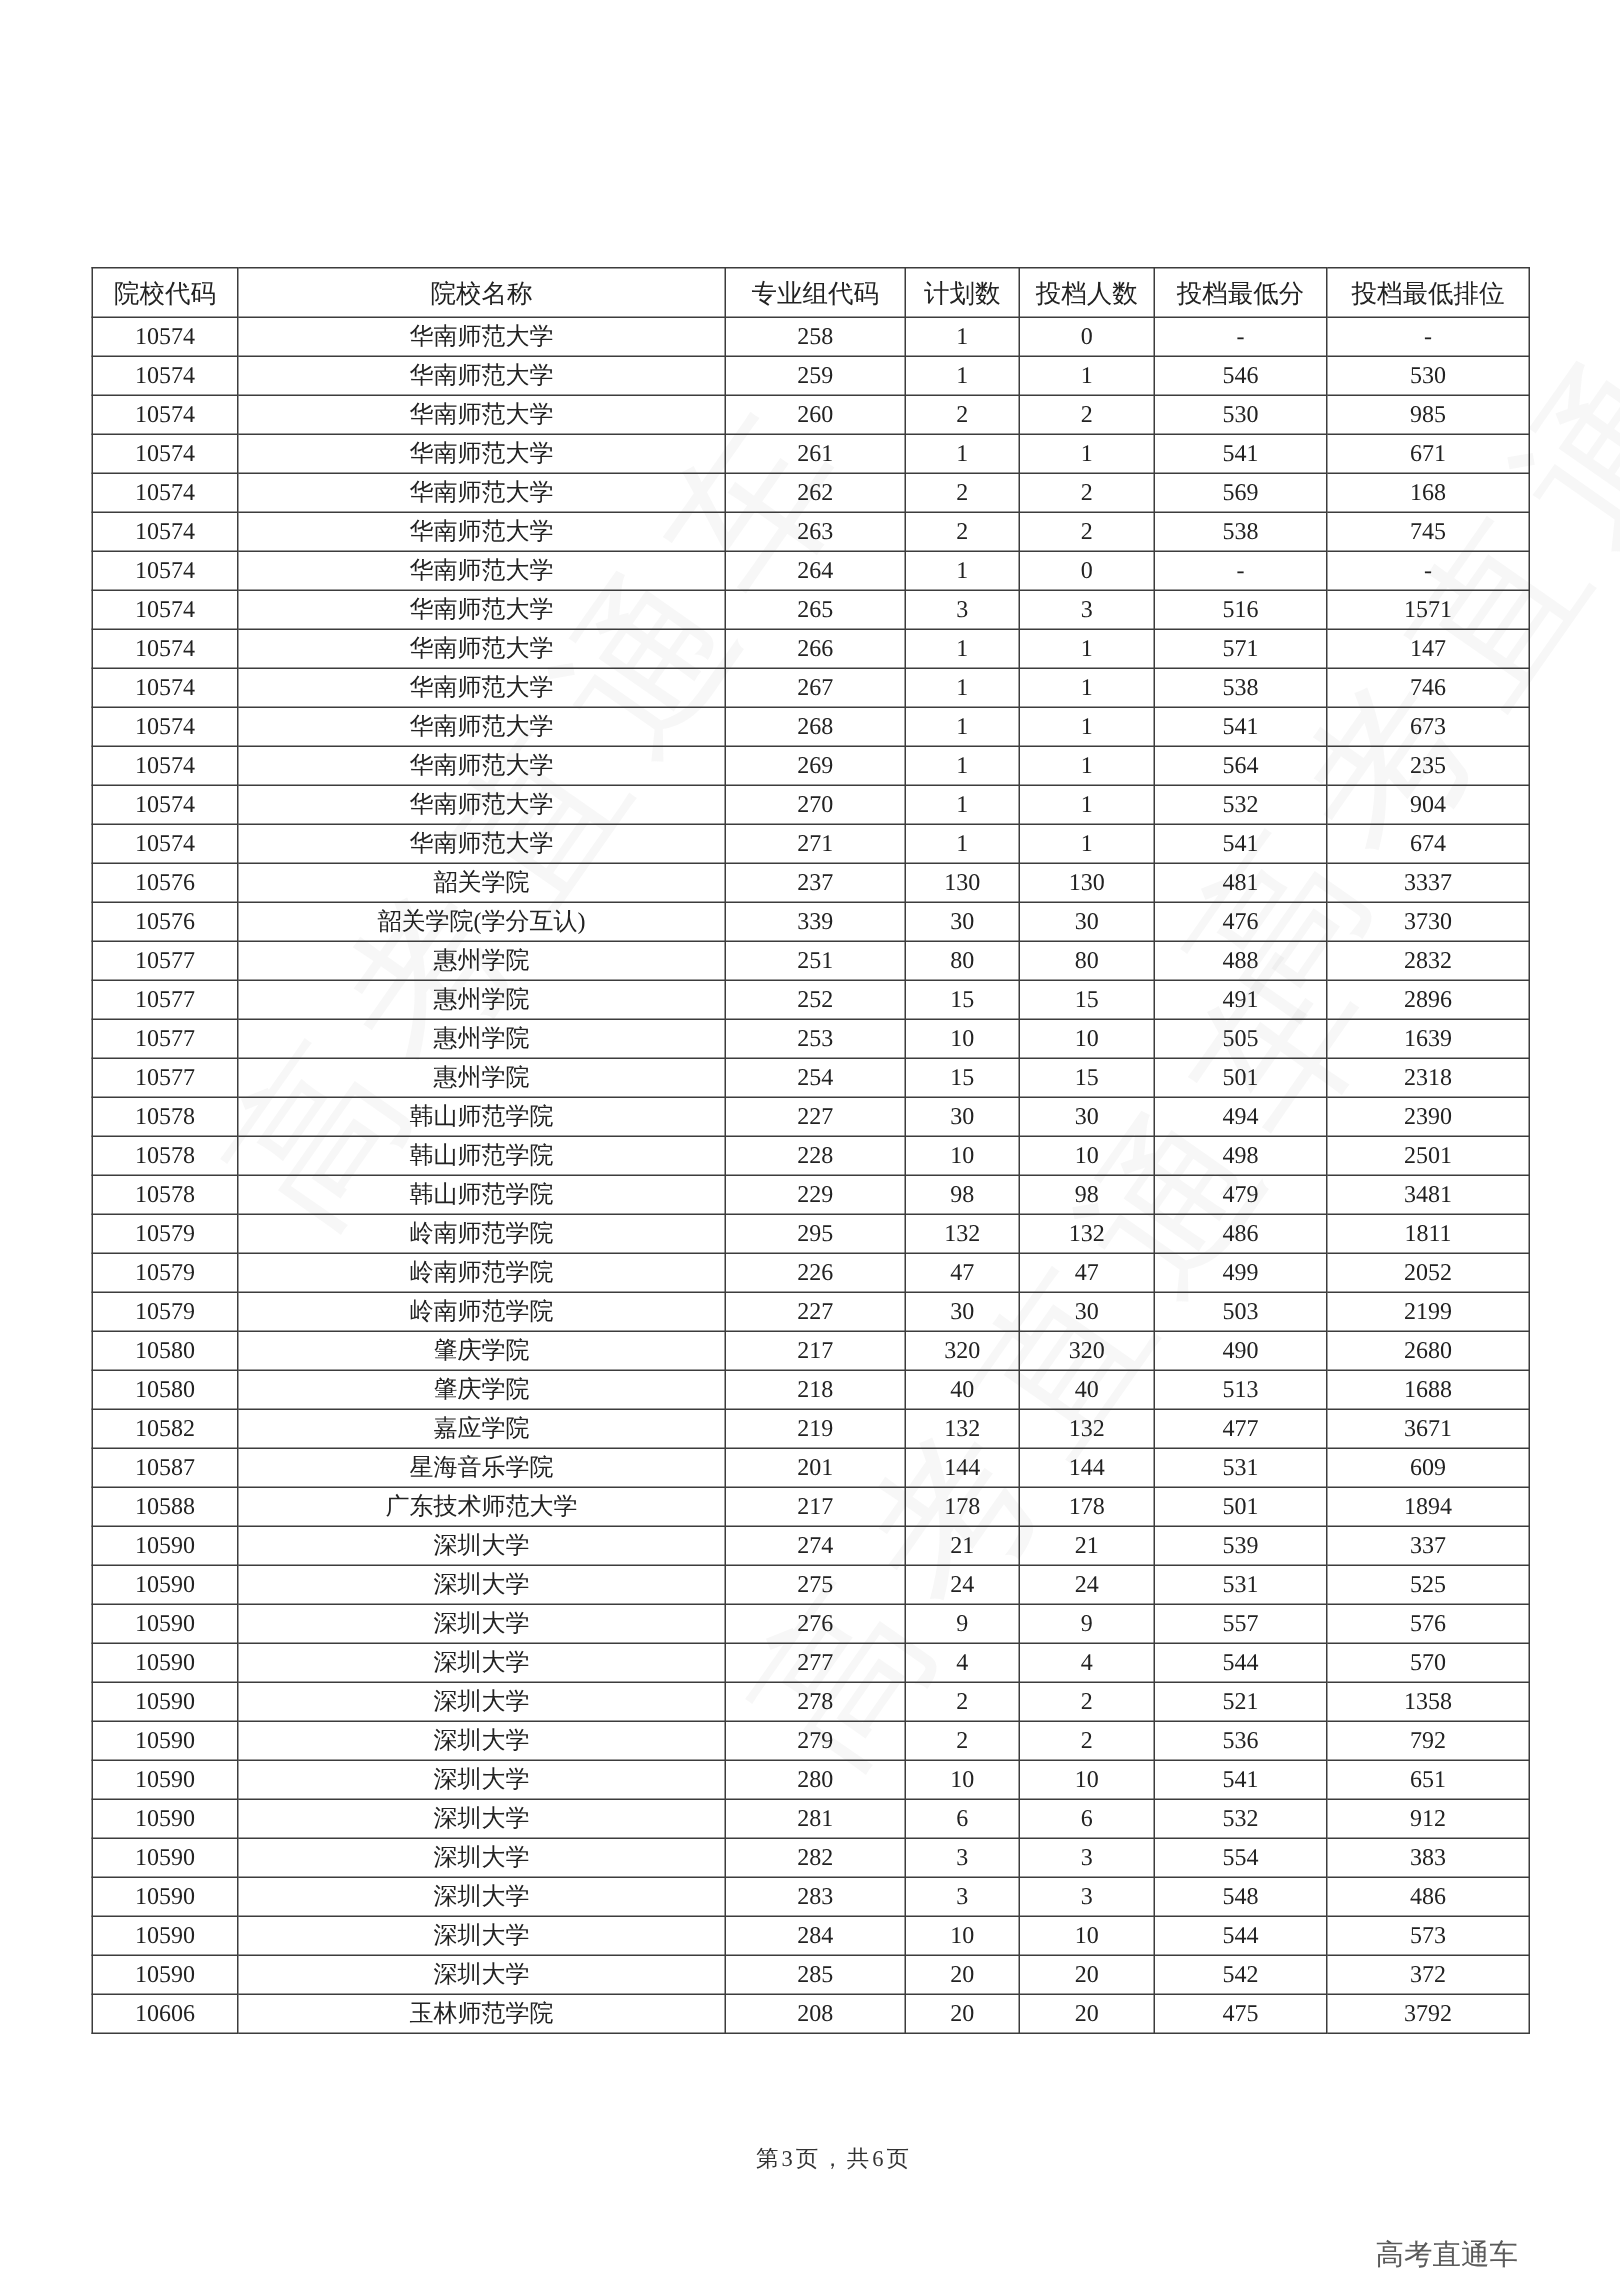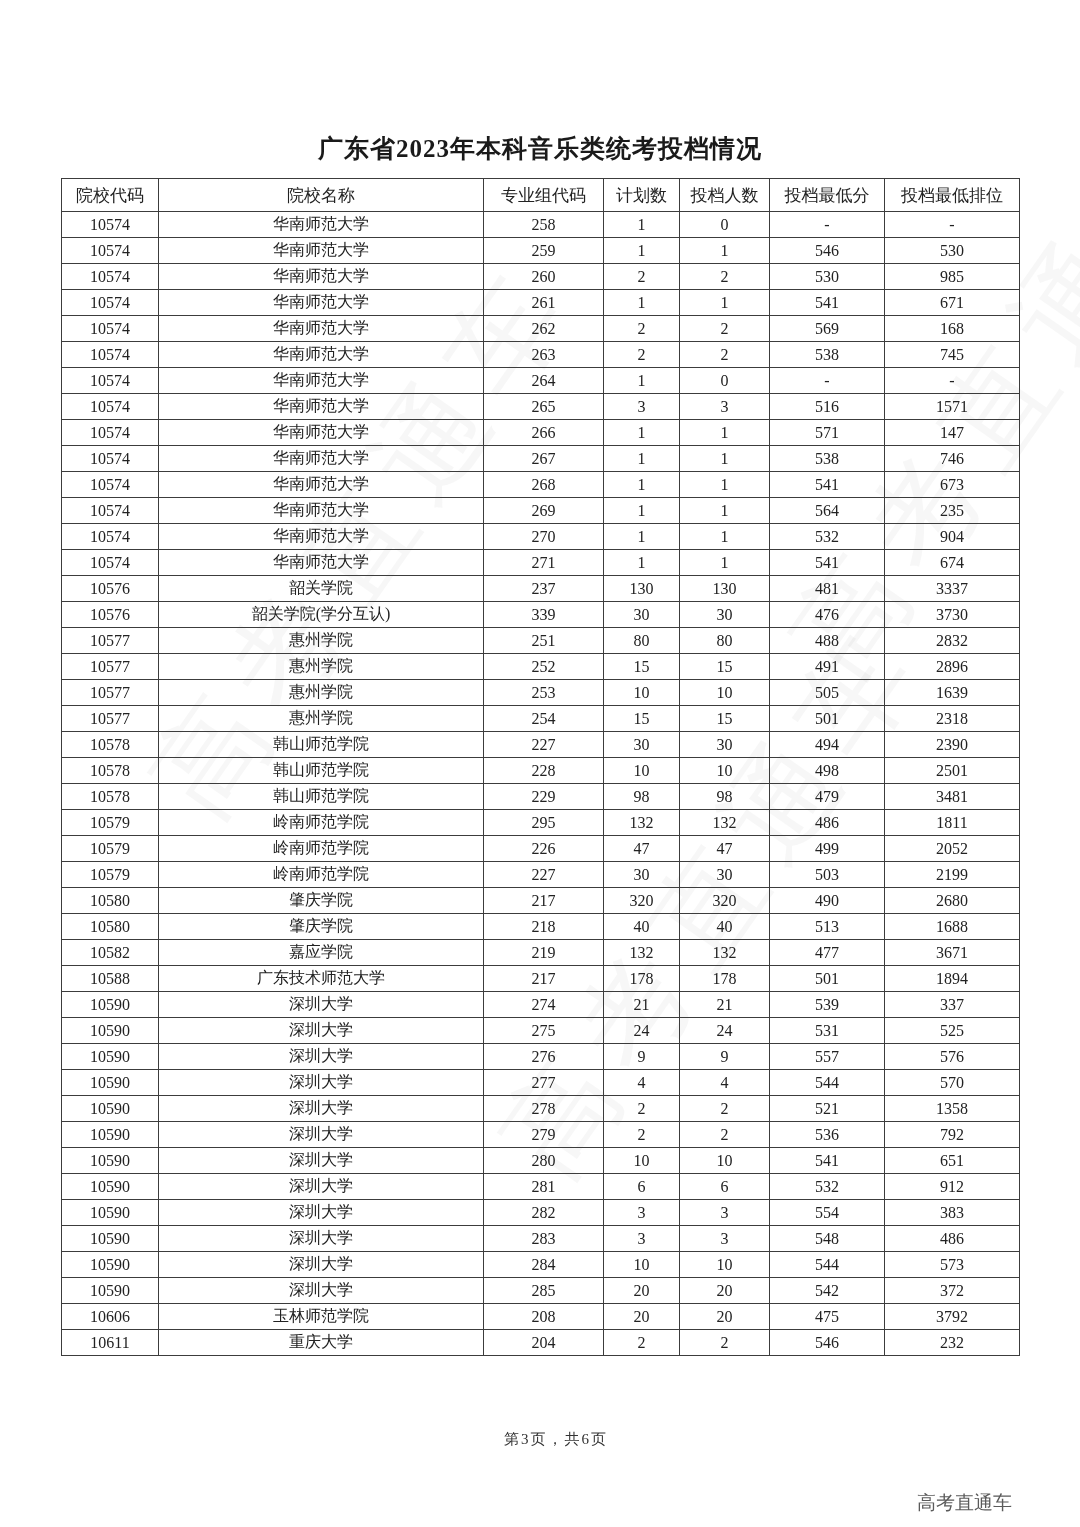--- a/index.html
+++ b/index.html
@@ -92,21 +92,20 @@
 </style>
 </head>
 <body>
 
 <div class="page">
 
   <div class="watermark wm1">高考直通车</div>
   <div class="watermark wm2">高考直通车</div>
   <div class="watermark wm3">高考直通车</div>
 
-  <h1 class="page-title">广东省2023年本科音乐类统考投档情况</h1>
 
   <table class="data-table">
     <colgroup>
       <col style="width:97px">
       <col style="width:325px">
       <col style="width:120px">
       <col style="width:76px">
       <col style="width:90px">
       <col style="width:115px">
       <col style="width:135px">
@@ -378,20 +377,29 @@
         <tr>
           <td>10582</td>
           <td>嘉应学院</td>
           <td>219</td>
           <td>132</td>
           <td>132</td>
           <td>477</td>
           <td>3671</td>
         </tr>
         <tr>
+          <td>10587</td>
+          <td>星海音乐学院</td>
+          <td>201</td>
+          <td>144</td>
+          <td>144</td>
+          <td>531</td>
+          <td>609</td>
+        </tr>
+        <tr>
           <td>10588</td>
           <td>广东技术师范大学</td>
           <td>217</td>
           <td>178</td>
           <td>178</td>
           <td>501</td>
           <td>1894</td>
         </tr>
         <tr>
           <td>10590</td>
@@ -503,29 +511,20 @@
         </tr>
         <tr>
           <td>10606</td>
           <td>玉林师范学院</td>
           <td>208</td>
           <td>20</td>
           <td>20</td>
           <td>475</td>
           <td>3792</td>
         </tr>
-        <tr>
-          <td>10611</td>
-          <td>重庆大学</td>
-          <td>204</td>
-          <td>2</td>
-          <td>2</td>
-          <td>546</td>
-          <td>232</td>
-        </tr>
       </tbody>
   </table>
 
   <div class="page-footer">第3页，共6页</div>
 
   <div class="site-logo">高考直通车</div>
 
 </div>
 
 </body></html>

